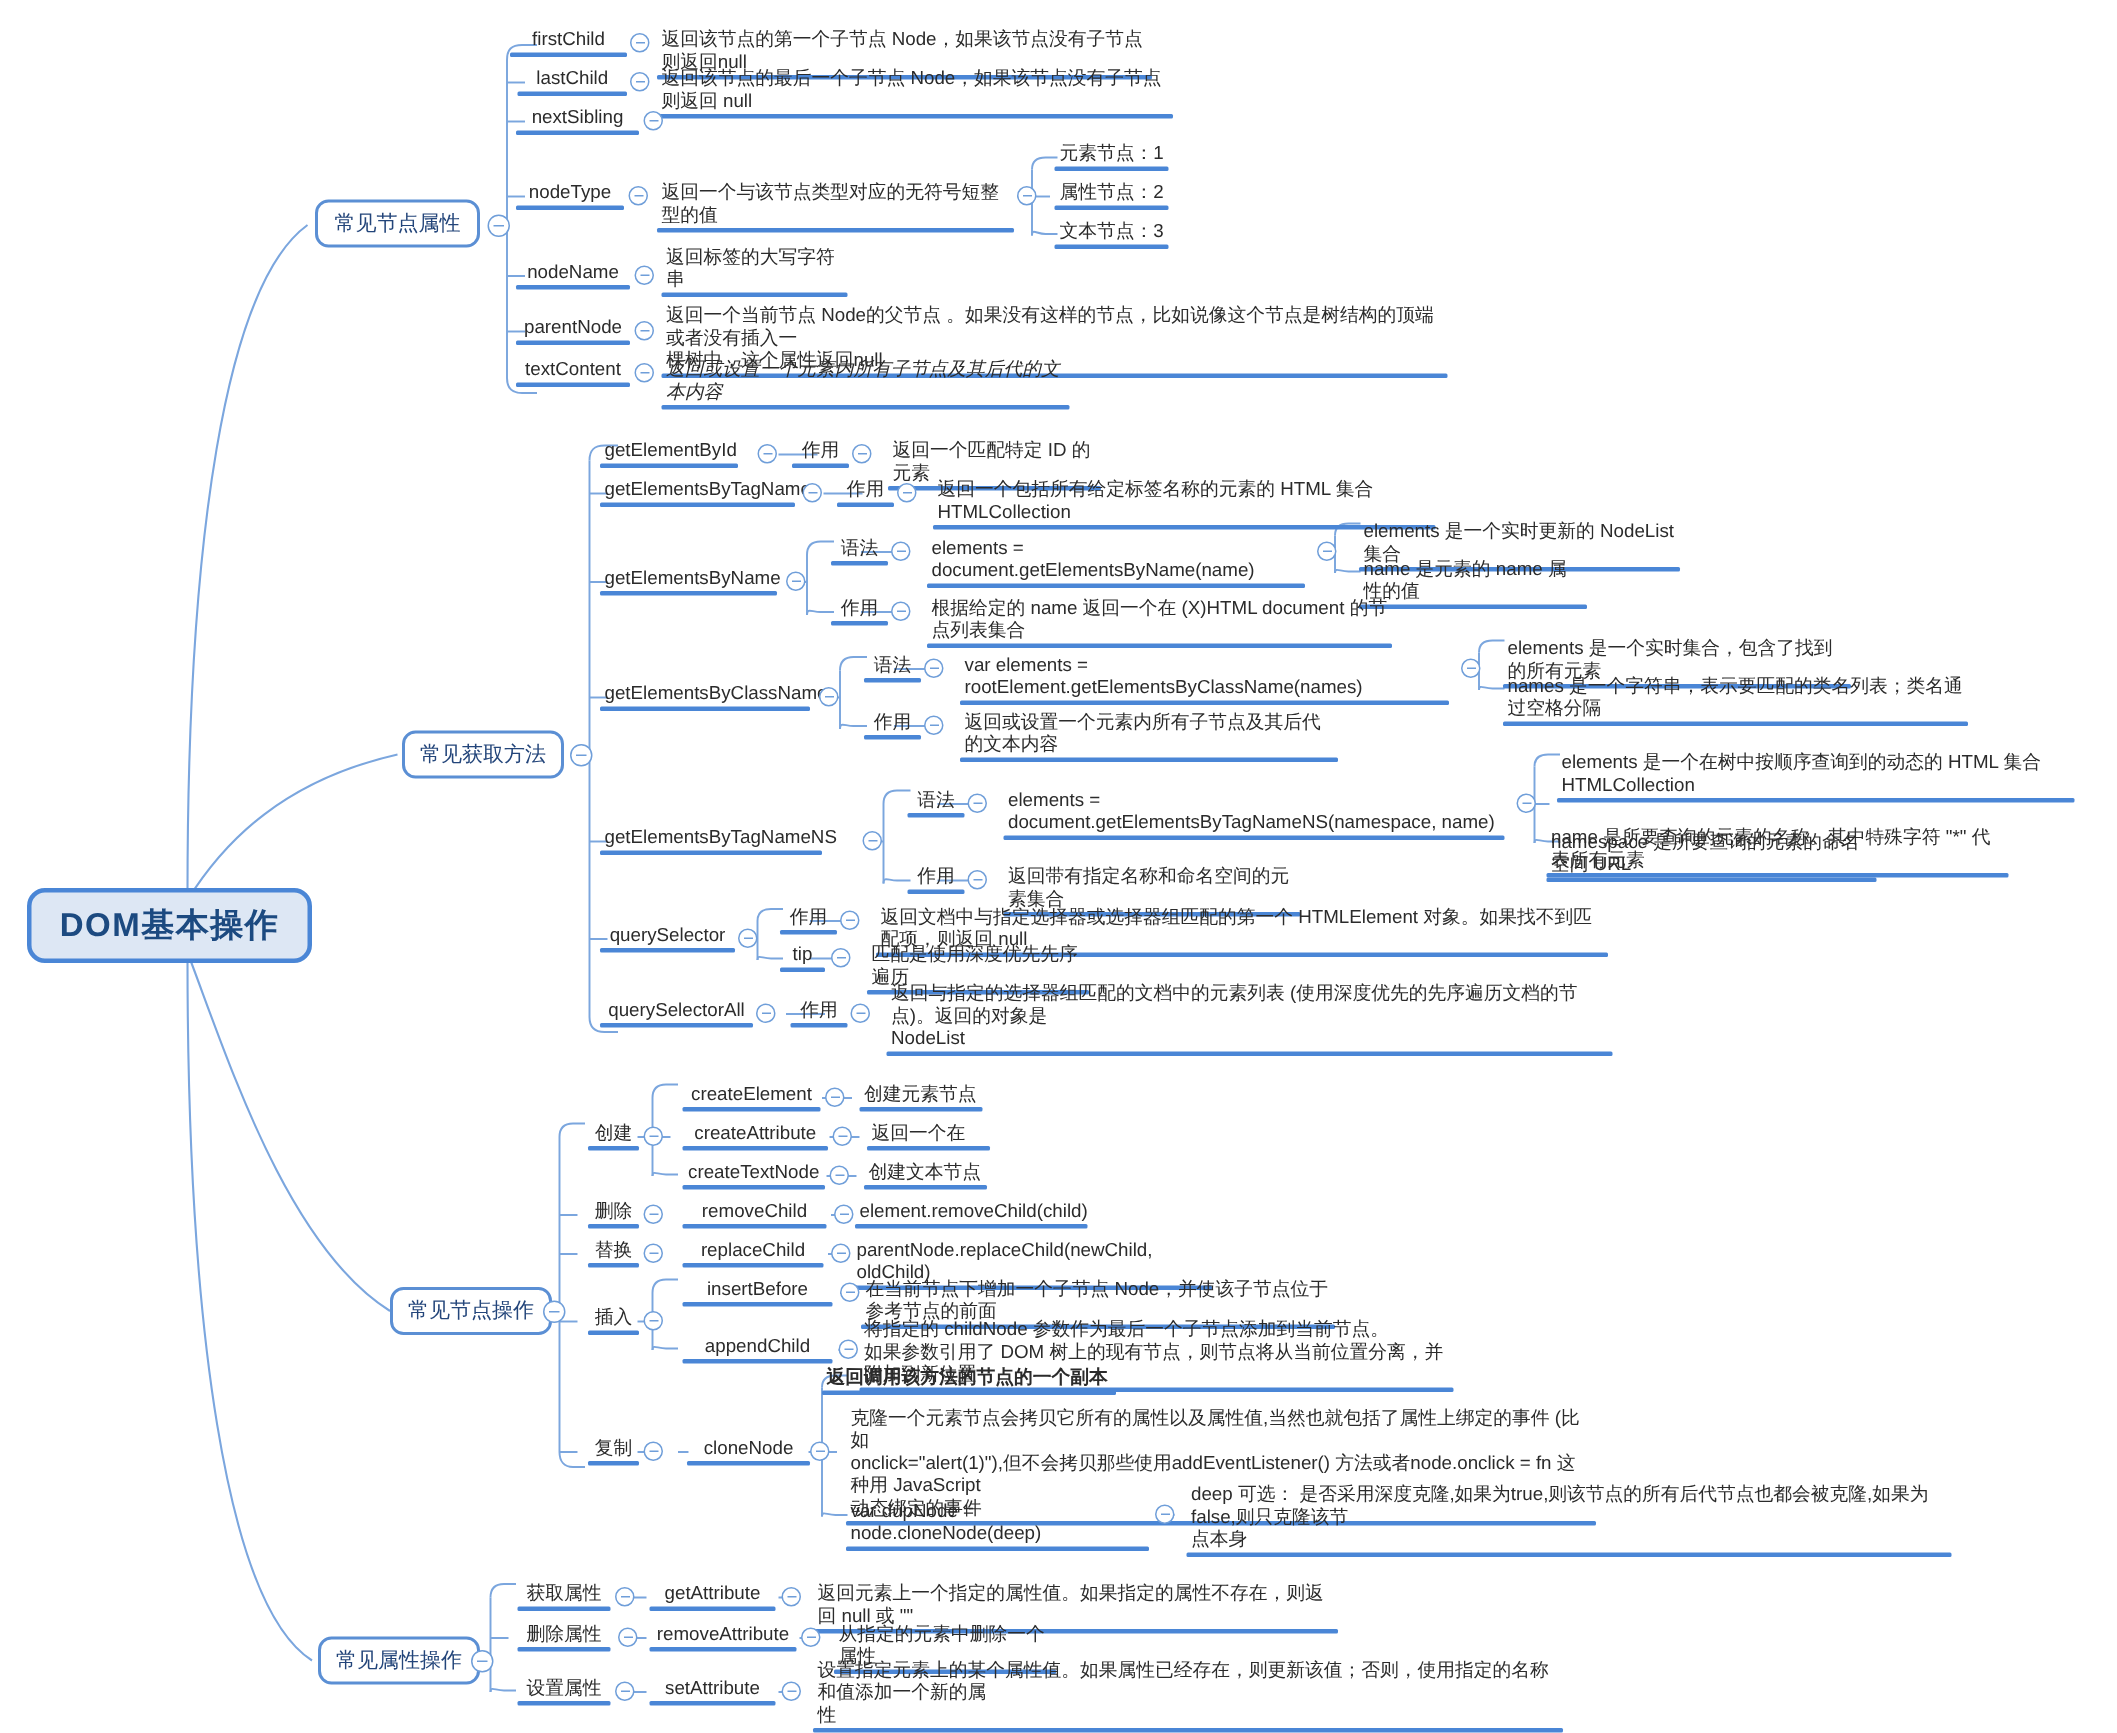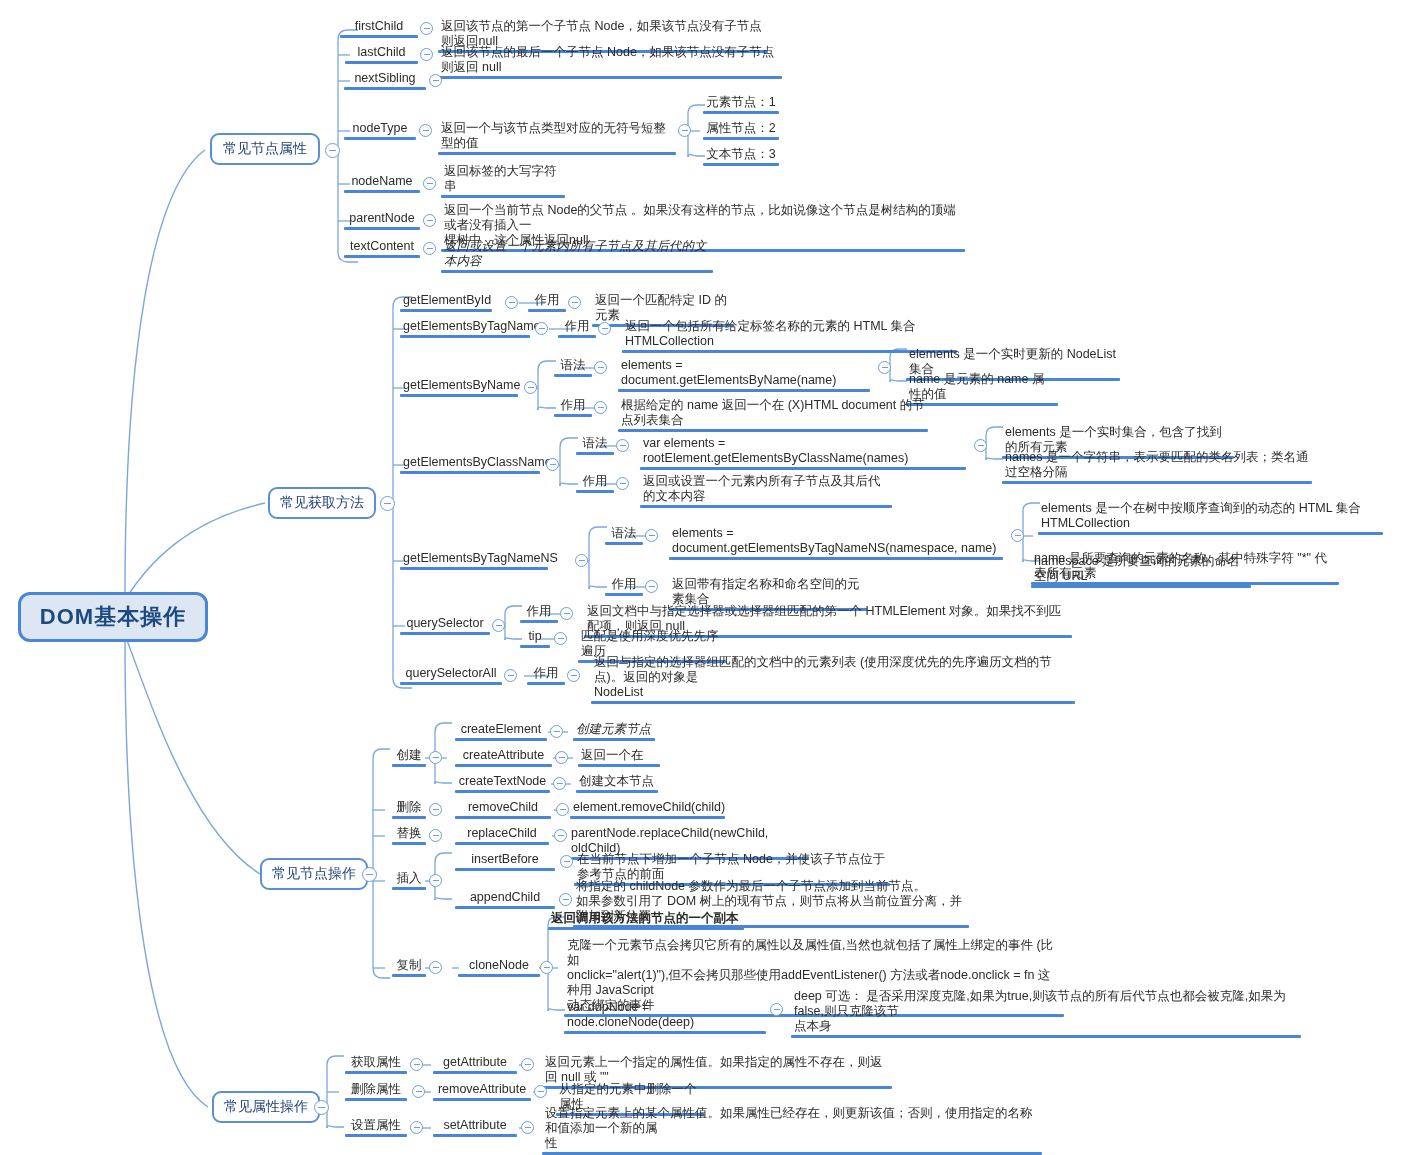--- a/index.html
+++ b/index.html
@@ -534,21 +534,21 @@
     <span class="tx">创建</span>
       <span class="bar"></span>
   </div>
   <span class="toggle" style="left:429px; top:751px;"></span>
 
   <div class="topic center" style="left:455px; top:722px; width:92px;">
     <span class="tx">createElement</span>
       <span class="bar"></span>
   </div>
   <span class="toggle" style="left:550px; top:725px;"></span>
-  <div class="topic" style="left:573px; top:722px; width:82px;font-style:italic;">
+  <div class="topic" style="left:573px; top:722px; width:82px;">
     <span class="tx">创建元素节点</span>
       <span class="bar"></span>
   </div>
 
   <div class="topic center" style="left:455px; top:748px; width:97px;">
     <span class="tx">createAttribute</span>
       <span class="bar"></span>
   </div>
   <span class="toggle" style="left:555px; top:751px;"></span>
   <div class="topic" style="left:578px; top:748px; width:82px;">

